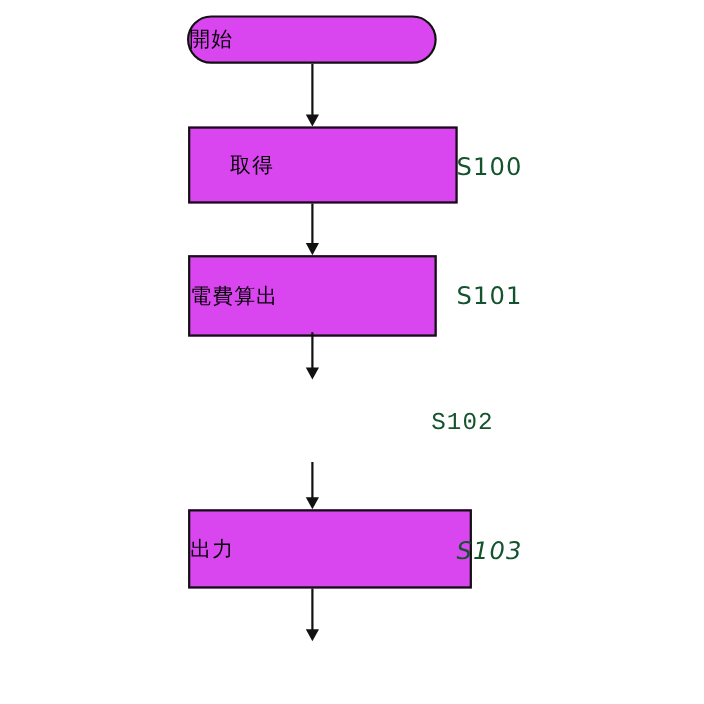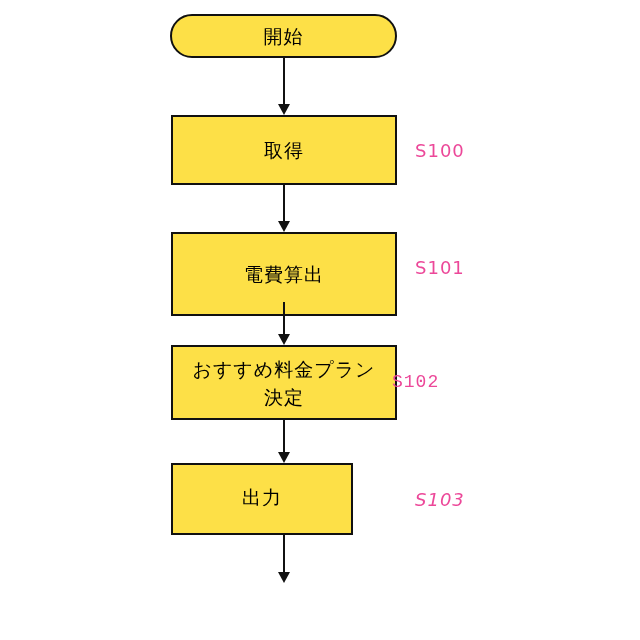--- a/index.html
+++ b/index.html
@@ -18,25 +18,24 @@
     position: relative;
     width: 640px;
     height: 640px;
     background: #ffffff;
   }
 
   
   .node {
     position: absolute;
     box-sizing: border-box;
-    background: #fde047;
+    background: #d946ef;
     border: 2px solid #111111;
     display: flex;
     align-items: center;
-    justify-content: center;
     text-align: center;
   }
   .terminator {
     border-radius: 999px;
     border-width: 2px;
   }
   .process {
     border-radius: 0;
   }
   .node-label {
@@ -46,23 +45,23 @@
     color: #000000;
     white-space: pre-line;
   }
   .node-label.two-line {
     line-height: 28px;
   }
 
   
   .step-id {
     position: absolute;
-    font-size: 18px;
+    font-size: 22px;
     letter-spacing: 1px;
-    color: #ec4899;
+    color: #14532d;
     white-space: nowrap;
   }
 
   
   .connector {
     position: absolute;
   }
   .connector .shaft {
     position: absolute;
     left: 0;
@@ -87,52 +86,48 @@
 
   <div class="node terminator" style="left:170px; top:14px; width:227px; height:44px;">
     <span class="node-label">開始</span>
   </div>
 
   <div class="connector" style="left:283px; top:58px; height:57px; width:2px;">
     <div class="shaft" style="height:47px;"></div>
     <div class="head" style="top:46px;"></div>
   </div>
 
-  <div class="node process" style="left:171px; top:115px; width:226px; height:70px;">
+  <div class="node process" style="left:171px; top:115px; width:245px; height:70px;padding-left:36px;">
     <span class="node-label">取得</span>
   </div>
   <div class="step-id" style="left:415px; top:140px;">S100</div>
 
   <div class="connector" style="left:283px; top:185px; height:47px; width:2px;">
     <div class="shaft" style="height:37px;"></div>
     <div class="head" style="top:36px;"></div>
   </div>
 
-  <div class="node process" style="left:171px; top:232px; width:226px; height:84px;">
+  <div class="node process" style="left:171px; top:232px; width:226px; height:74px;">
     <span class="node-label">電費算出</span>
   </div>
   <div class="step-id" style="left:415px; top:257px;text-align:center;">S101</div>
 
   <div class="connector" style="left:283px; top:302px; height:43px; width:2px;">
     <div class="shaft" style="height:33px;"></div>
     <div class="head" style="top:32px;"></div>
   </div>
 
-  <div class="node process" style="left:171px; top:345px; width:226px; height:75px;">
-    <span class="node-label two-line">おすすめ料金プラン
-決定</span>
-  </div>
   <div class="step-id" style="left:392px; top:372px;font-family:Liberation Mono, monospace;">S102</div>
 
   <div class="connector" style="left:283px; top:420px; height:43px; width:2px;">
     <div class="shaft" style="height:33px;"></div>
     <div class="head" style="top:32px;"></div>
   </div>
 
-  <div class="node process" style="left:171px; top:463px; width:182px; height:72px;font-family:Liberation Mono, monospace;">
+  <div class="node process" style="left:171px; top:463px; width:258px; height:72px;">
     <span class="node-label">出力</span>
   </div>
   <div class="step-id" style="left:415px; top:489px;font-style:italic;">S103</div>
 
   <div class="connector" style="left:283px; top:535px; height:48px; width:2px;">
     <div class="shaft" style="height:38px;"></div>
     <div class="head" style="top:37px;"></div>
   </div>
 
 

